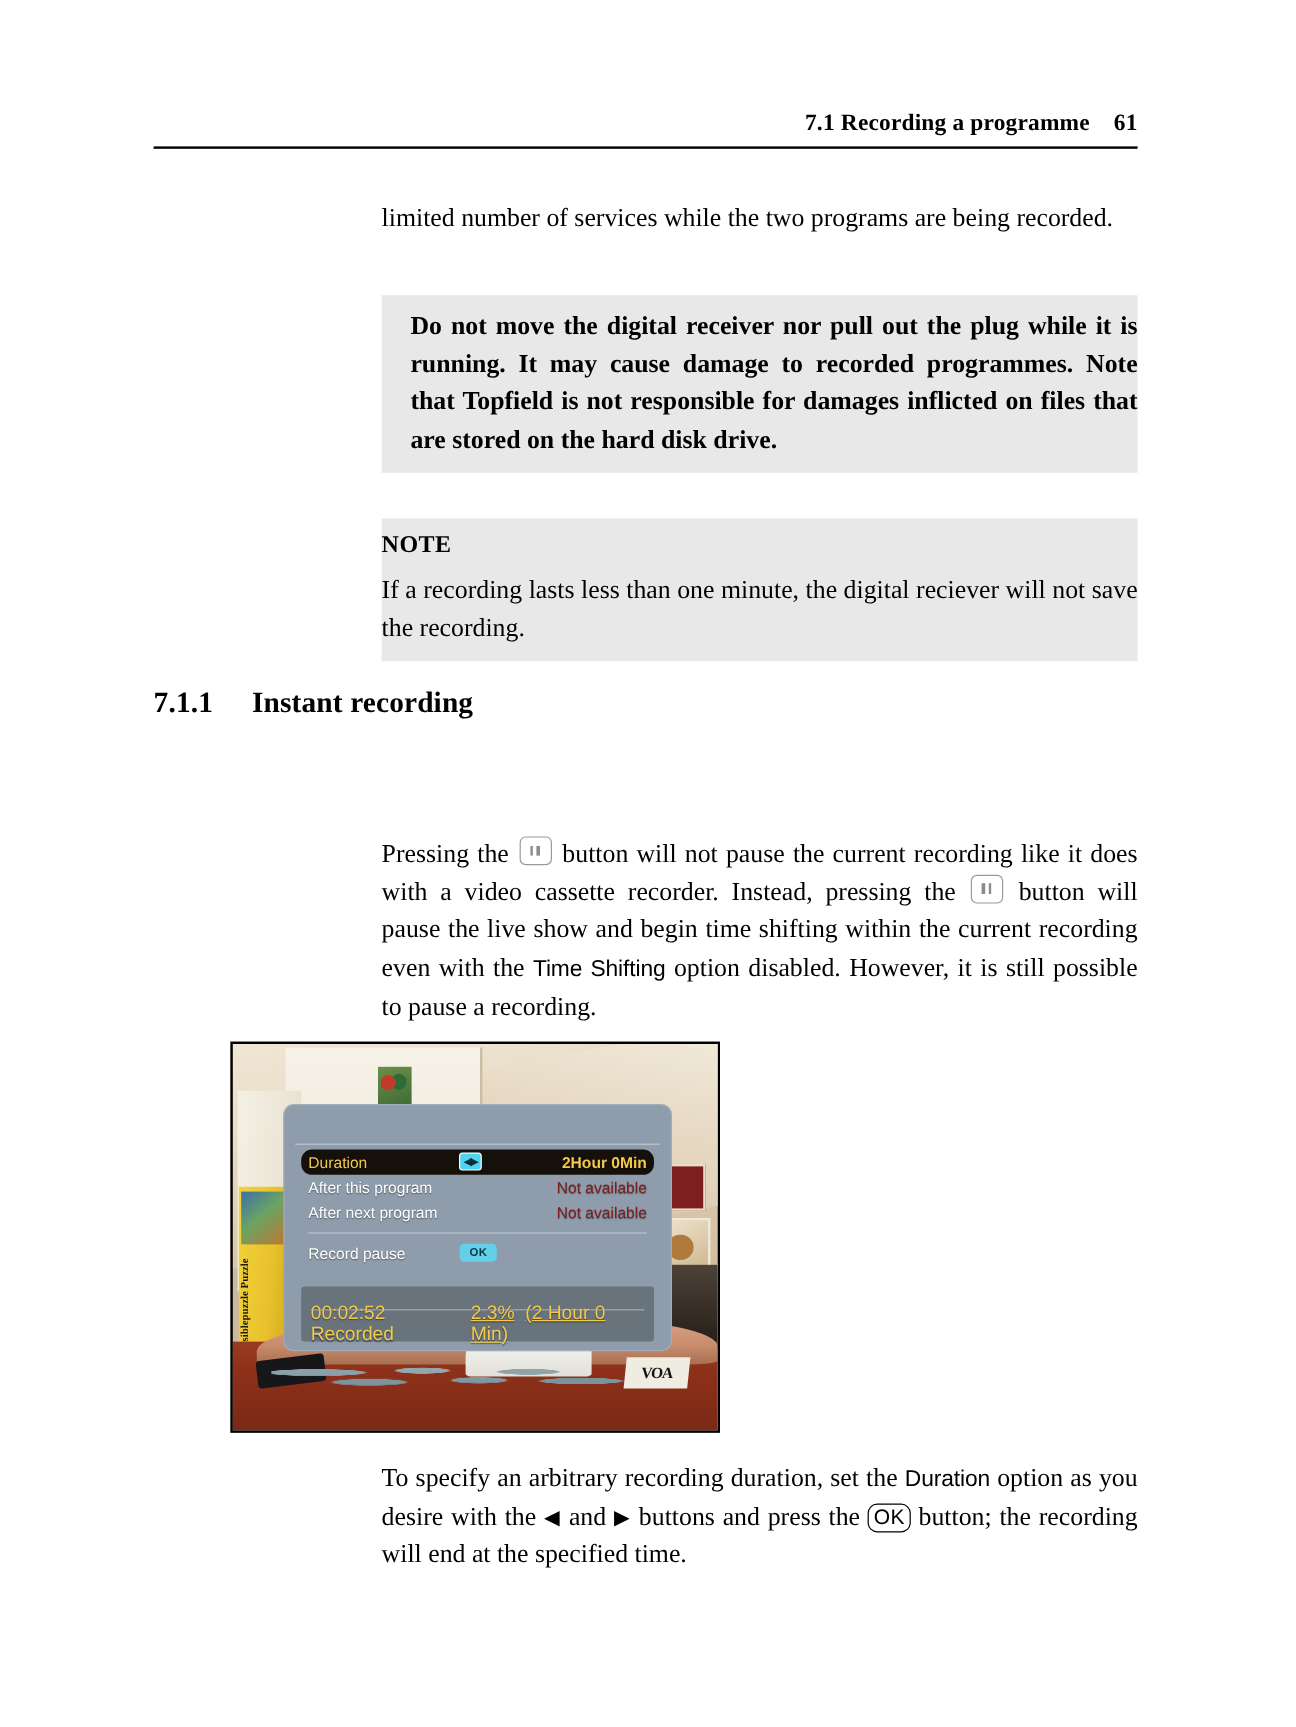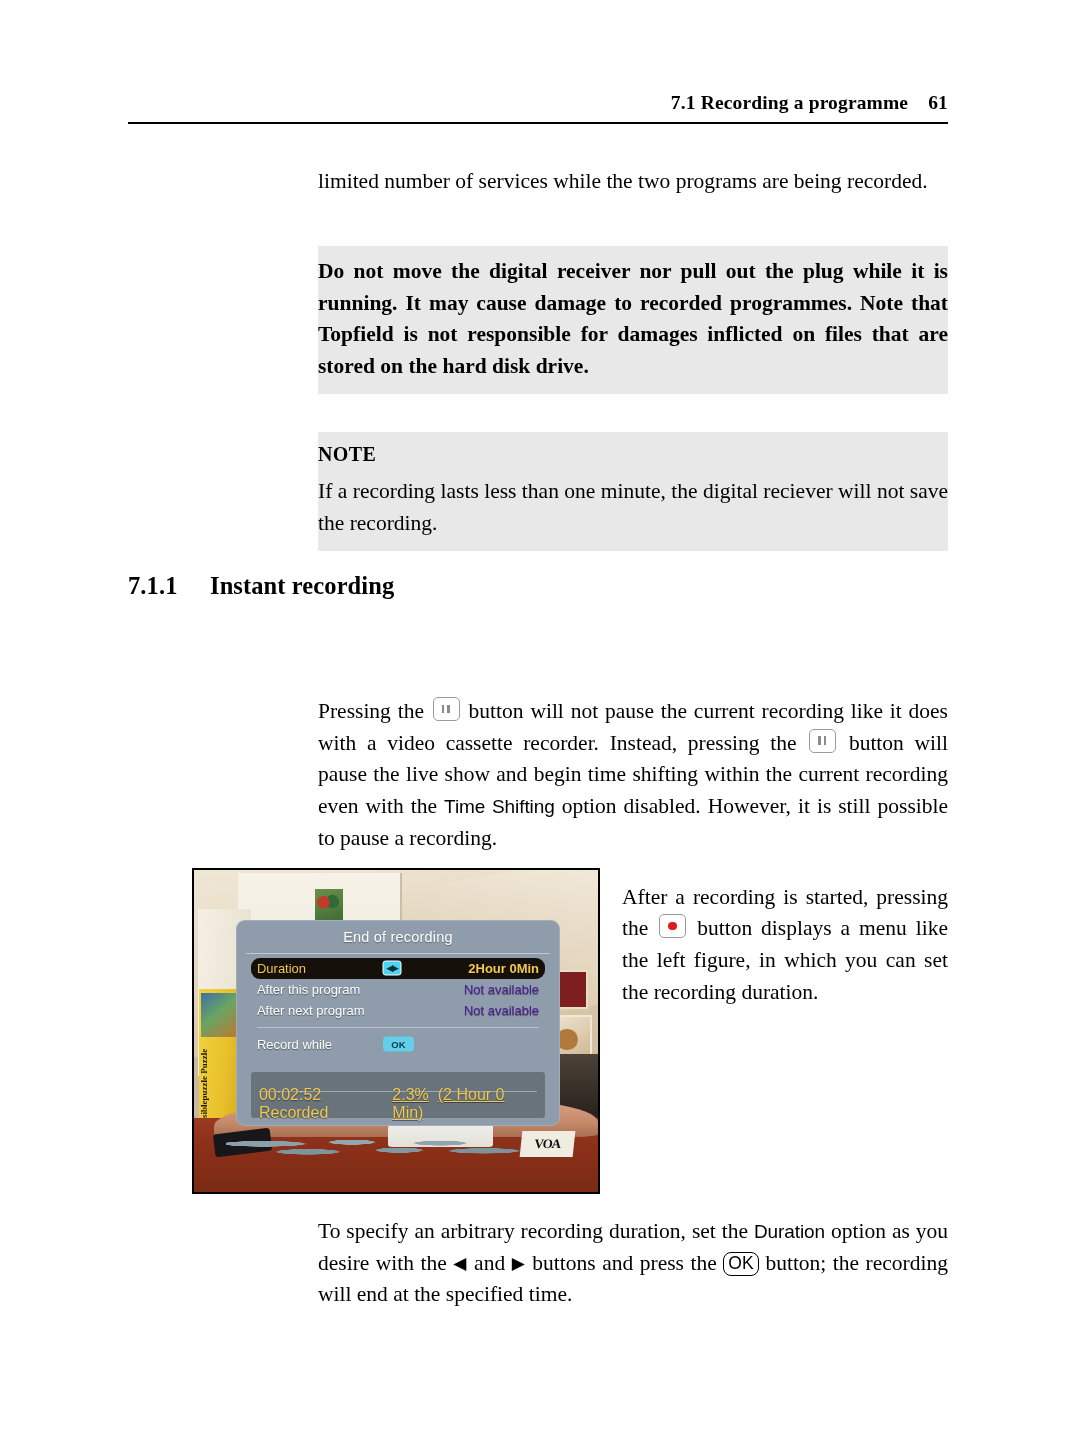--- a/index.html
+++ b/index.html
@@ -82,20 +82,21 @@
     line-height: 24px;
   }
   .admon-body {
     font-size: 21.5px;
     line-height: 31.6px;
     margin: 0;
     text-align: justify;
   }
   .admon-body.bold {
     font-weight: bold;
+    padding-left: 24px;
   }
   #caution-box { top: 246px; }
   #note-box { top: 432px; }
 
   
   .section-head {
     position: absolute;
     left: 128px;
     top: 572px;
     width: 820px;
@@ -457,21 +458,21 @@
   }
   .osd-row .value {
     margin-left: auto;
     font-weight: bold;
     text-align: right;
   }
   .osd-row.selected .value {
     color: #f2c94c;
   }
   .osd-row:not(.selected) .value {
-    color: #4c1d95;
+    color: #7f1d1d;
     font-weight: normal;
   }
   .osd-spin {
     position: absolute;
     left: 48%;
     top: 50%;
     transform: translate(-50%, -50%);
     width: 17px;
     height: 13px;
     background: #4fd3f2;
@@ -608,21 +609,20 @@
 
       <div class="photo-table"></div>
       <div class="photo-arms"></div>
       <div class="photo-sleeve"></div>
       <div class="photo-remote"></div>
       <div class="photo-puzzle"></div>
       <div class="photo-voa">VOA</div>
     </div>
 
     <div class="osd">
-      <div class="osd-title">End of recording</div>
       <div class="osd-title-rule"></div>
 
       <div class="osd-rows">
 
         <div class="osd-row selected">
           <span class="label">Duration</span>
           <span class="osd-spin">◀▶</span>
           <span class="value">2Hour 0Min</span>
         </div>
 
@@ -632,36 +632,33 @@
         </div>
 
         <div class="osd-row">
           <span class="label">After next program</span>
           <span class="value">Not available</span>
         </div>
 
         <div class="osd-div"></div>
 
         <div class="osd-row-pause">
-          <span class="label">Record while</span>
+          <span class="label">Record pause</span>
           <span class="osd-okchip">OK</span>
         </div>
       </div>
 
       <div class="osd-panel">
         <div class="osd-status-rule"></div>
         <div class="osd-status">
           <span>00:02:52 Recorded</span>
           <span class="right"><span class="pct">2.3%</span><span>(2 Hour 0 Min)</span></span>
         </div>
       </div>
     </div>
   </div>
 
-  <div id="para-after">
-    <p><span>After a recording is started, pressing the </span><span class="key key-record"></span><span> button displays a menu like the left figure, in which you can set the recording duration.</span></p>
-  </div>
 
   <div class="col" id="para-specify">
     <p><span>To specify an arbitrary recording duration, set the </span><span class="ui-term">Duration</span><span> option as you desire with the </span><span class="arrow-glyph">◀</span><span> and </span><span class="arrow-glyph">▶</span><span> buttons and press the </span><span class="key-ok">OK</span><span> button; the recording will end at the specified time.</span></p>
   </div>
 
 </div>
 
 </body></html>

